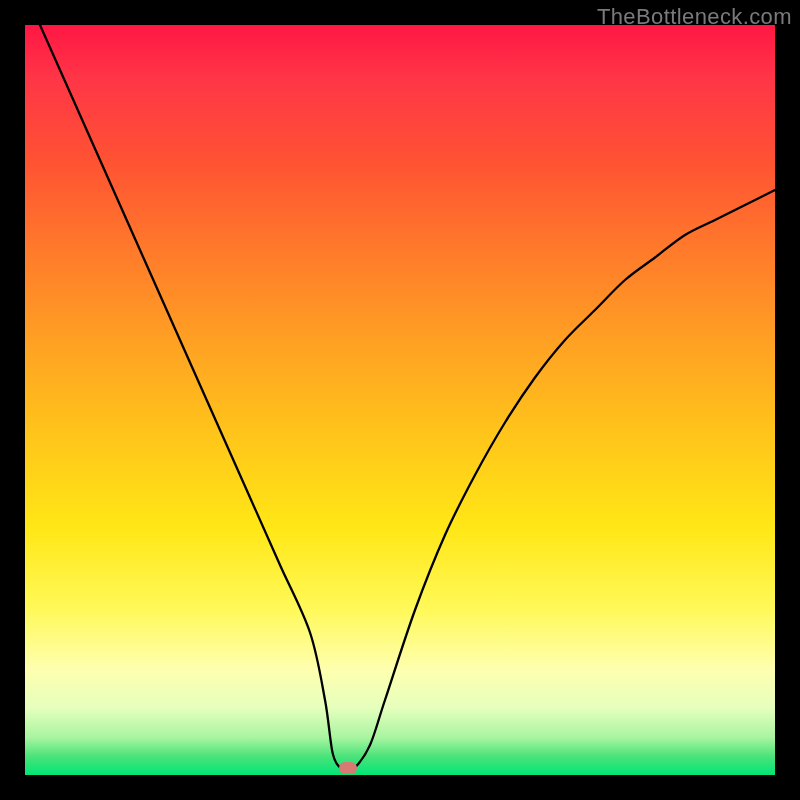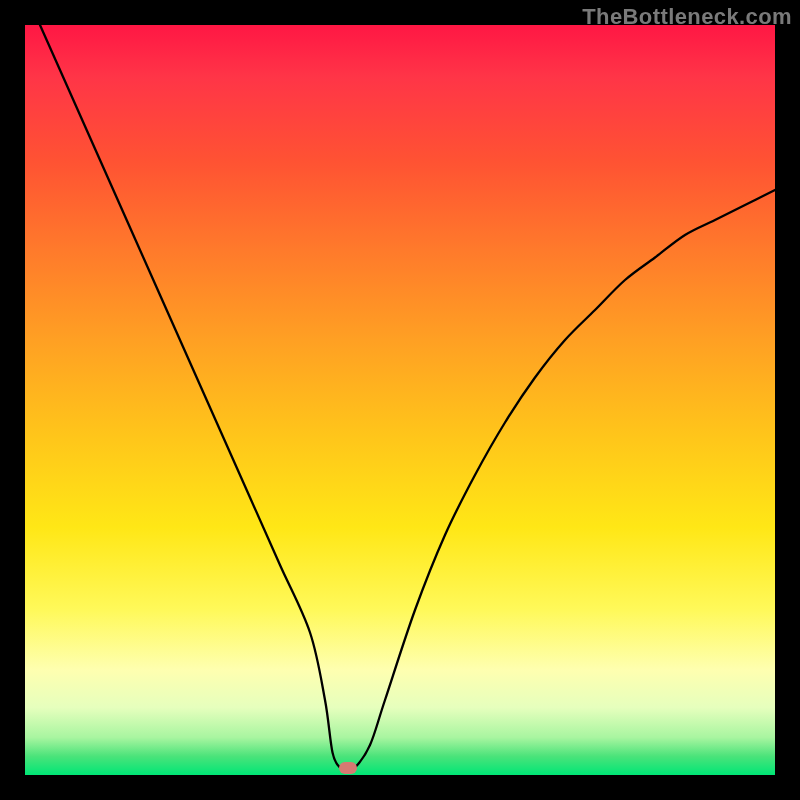--- a/index.html
+++ b/index.html
@@ -55,21 +55,21 @@
     border-radius: 6px;
     background: #d67a72;
     transform: translate(-50%, -50%);
   }
   .watermark {
     position: absolute;
     top: 4px;
     right: 8px;
     color: #7a7a7a;
     font-size: 22px;
-    font-weight: 700;
+    font-weight: 400;
     letter-spacing: 0.4px;
     user-select: none;
   }
 </style>
 </head>
 <body>
 
 <div class="frame">
   <div class="plot-area"></div>
   <svg class="curve-svg" viewBox="0 0 750 750" preserveAspectRatio="none">

